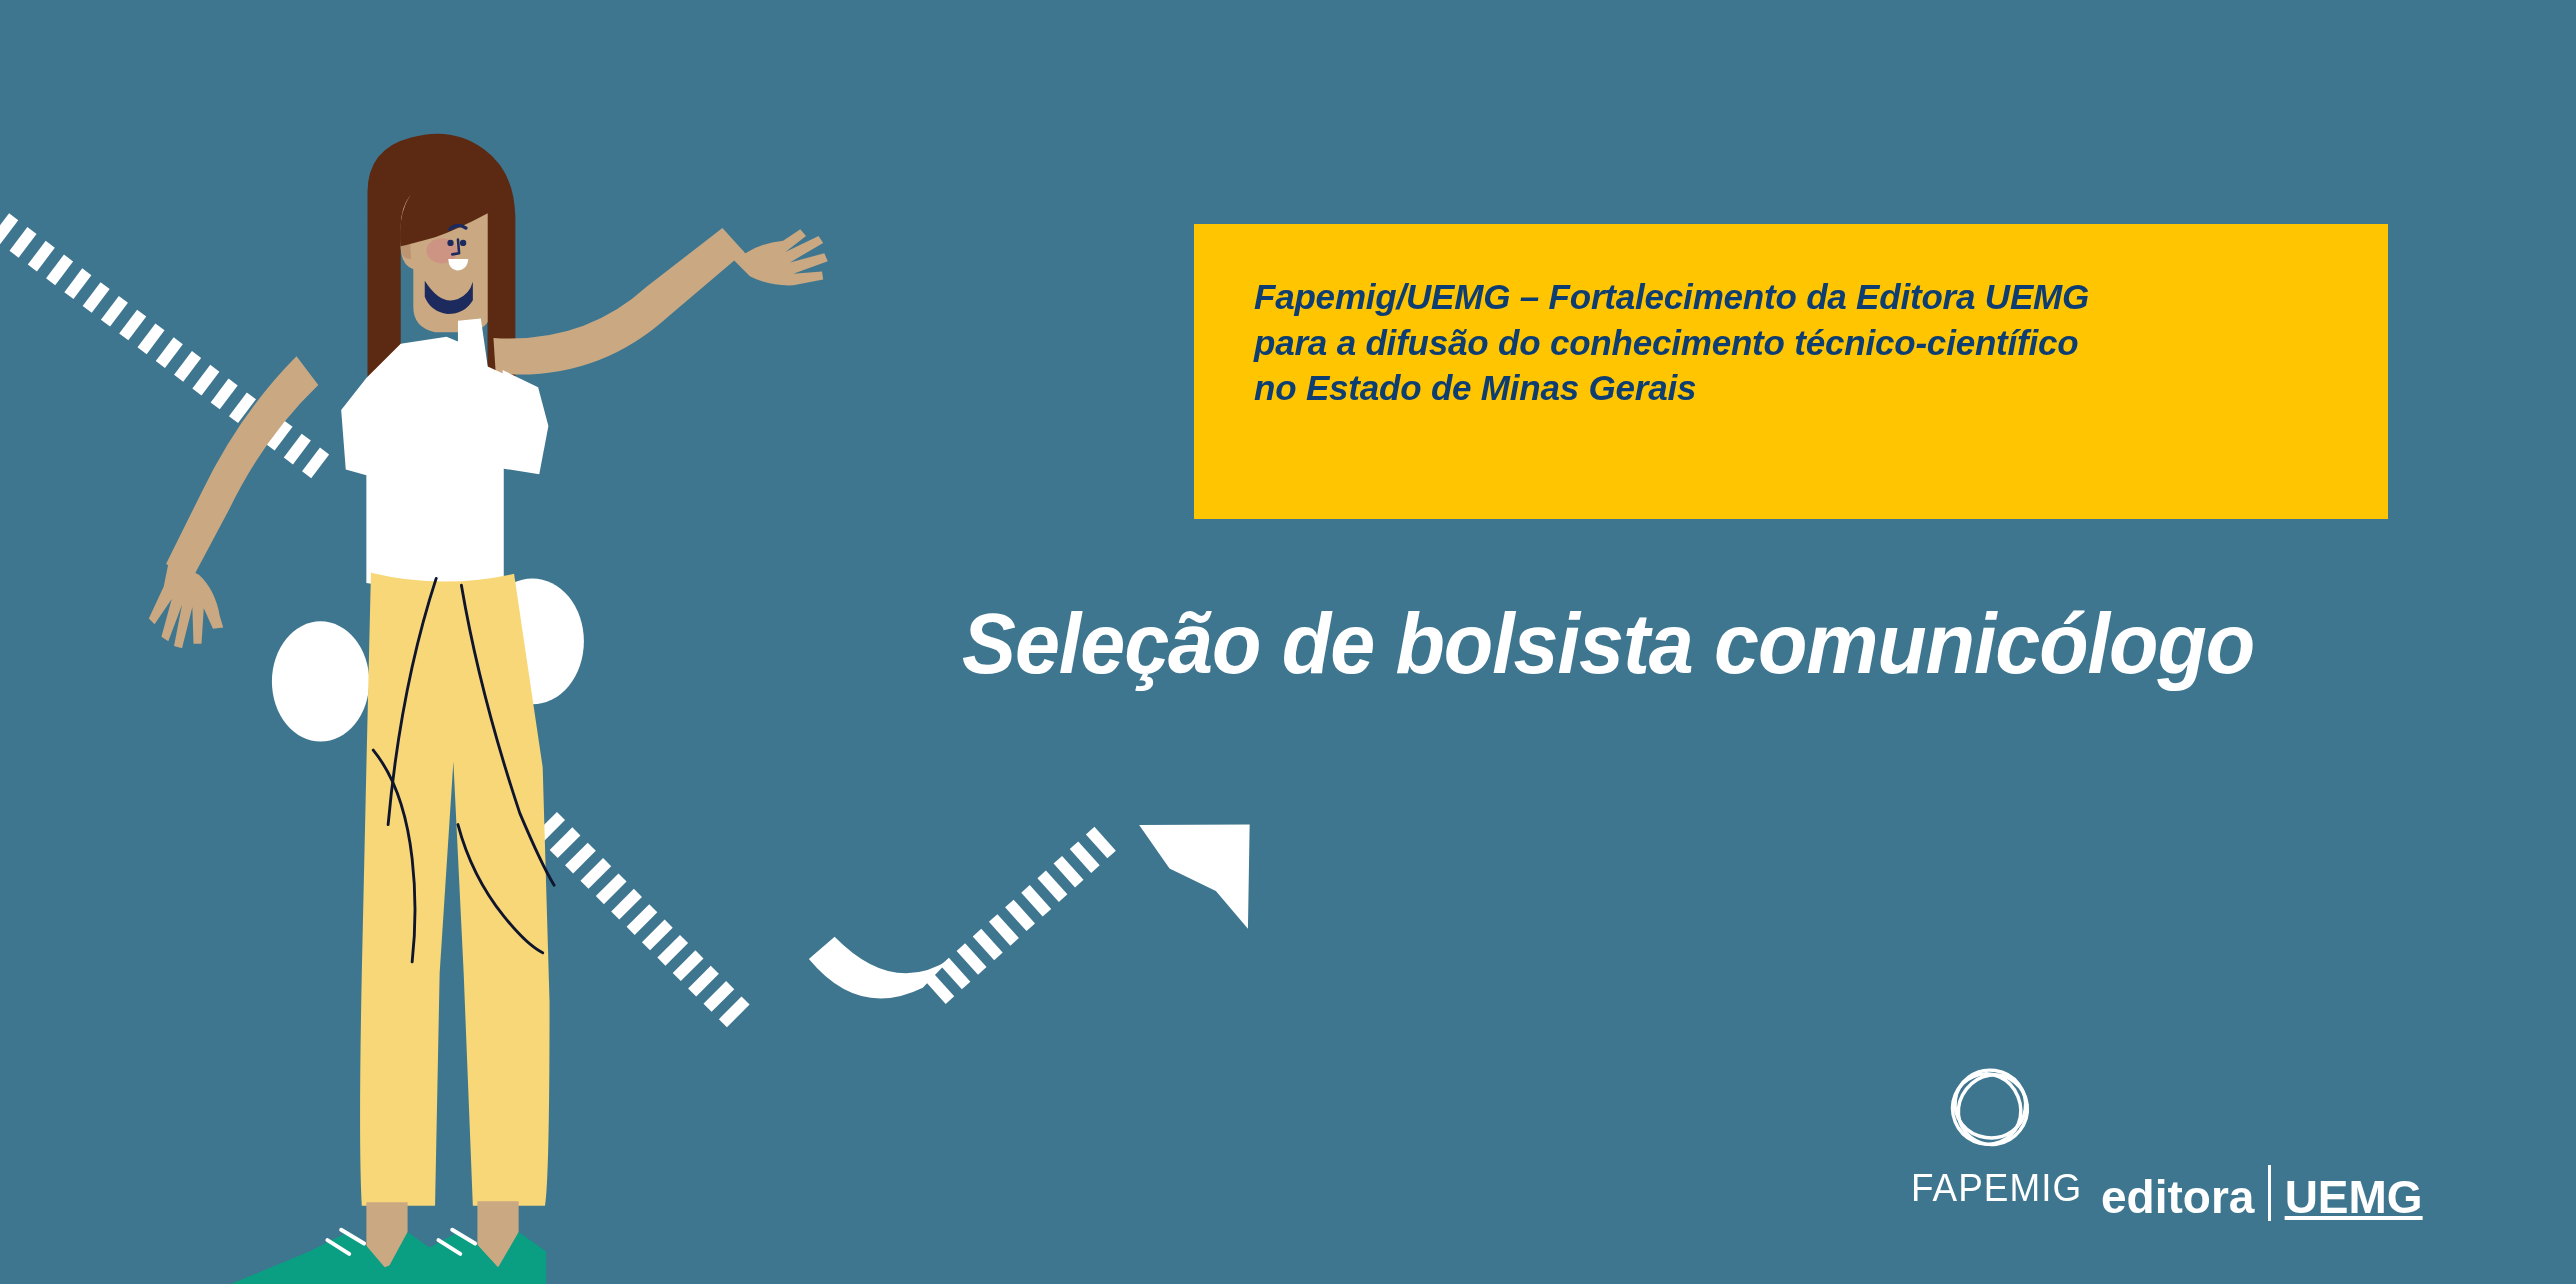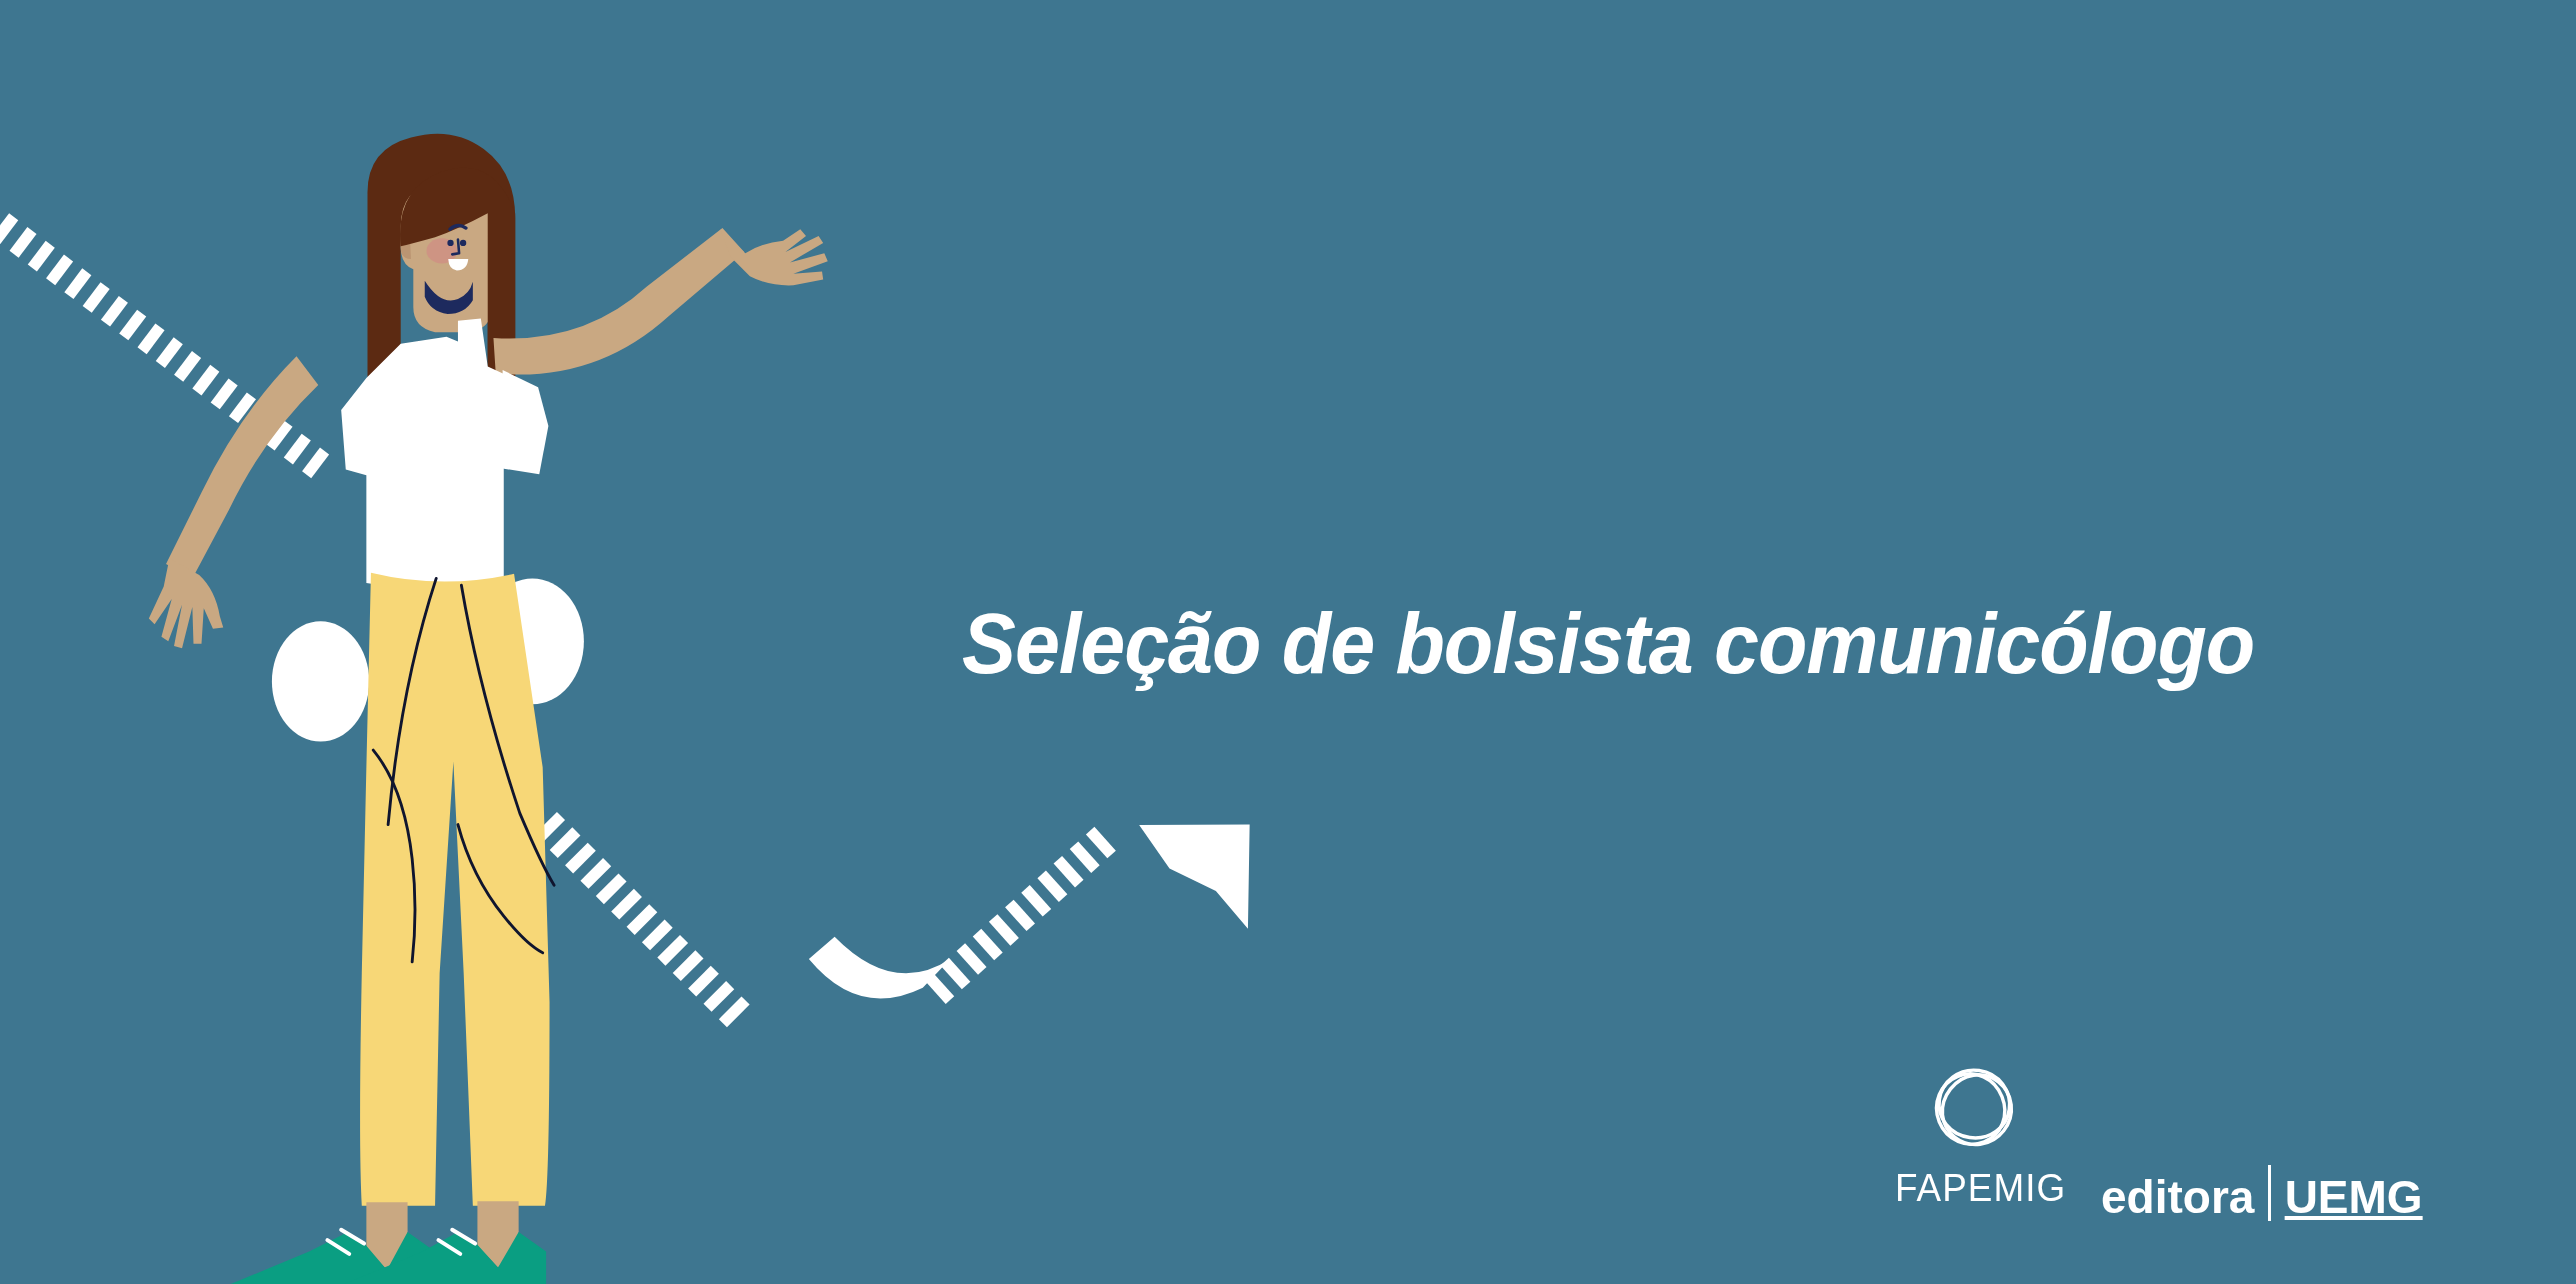--- a/index.html
+++ b/index.html
@@ -36,21 +36,21 @@
     font-style:italic;
     letter-spacing:-1.1px;
     white-space:nowrap;
     transform:scaleX(0.94);
     transform-origin:left top;
     line-height:1;
   }
 
   
   #logo-row{left:1895px; top:1053px; width:641px; height:189px;}
-  #fapemig-logo{left:0px; top:0px; width:200px; height:172px;}
+  #fapemig-logo{left:16px; top:0px; width:200px; height:172px;}
   #fapemig-mark{left:22px; top:0px; width:114px; height:114px;}
   #fapemig-word{
     left:0px; top:114px; width:189px;
     color:#ffffff; font-size:38px; letter-spacing:1.1px;
     font-weight:400; white-space:nowrap;
     transform:scaleX(0.97); transform-origin:left top;
   }
   #editora-uemg{left:206px; top:104px; height:57px; display:flex; align-items:baseline;}
   #editora-word{color:#ffffff;font-size:46px;font-weight:700;letter-spacing:0px;}
   #logo-divider{
@@ -213,20 +213,25 @@
       <path d="M870,2214 L834,2174 L800,2152 L734,2188 L598,2244 L954,2244 L954,2186 L906,2152 Z" fill="#0a9e82"></path>
       <g stroke="#ffffff" stroke-width="7" stroke-linecap="round">
         <line x1="572" y1="2166" x2="610" y2="2190"></line>
         <line x1="596" y1="2148" x2="636" y2="2172"></line>
         <line x1="766" y1="2166" x2="804" y2="2190"></line>
         <line x1="790" y1="2148" x2="830" y2="2172"></line>
       </g>
     </g>
   </svg>
 
+  <div class="abs" id="yellow-box">
+    <div class="line">Fapemig/UEMG – Fortalecimento da Editora UEMG</div>
+    <div class="line">para a difusão do conhecimento técnico-científico</div>
+    <div class="line">no Estado de Minas Gerais</div>
+  </div>
 
   <div class="abs" id="main-title">Seleção de bolsista comunicólogo</div>
 
   <div class="abs" id="logo-row">
 
     <div class="abs" id="fapemig-logo">
       <svg class="abs" id="fapemig-mark" viewBox="0 0 200 200">
         <g fill="none" stroke="#ffffff" stroke-width="7" stroke-linecap="round" stroke-linejoin="round">
           <path d="M100,22
                    C141,22 172,54 172,92

